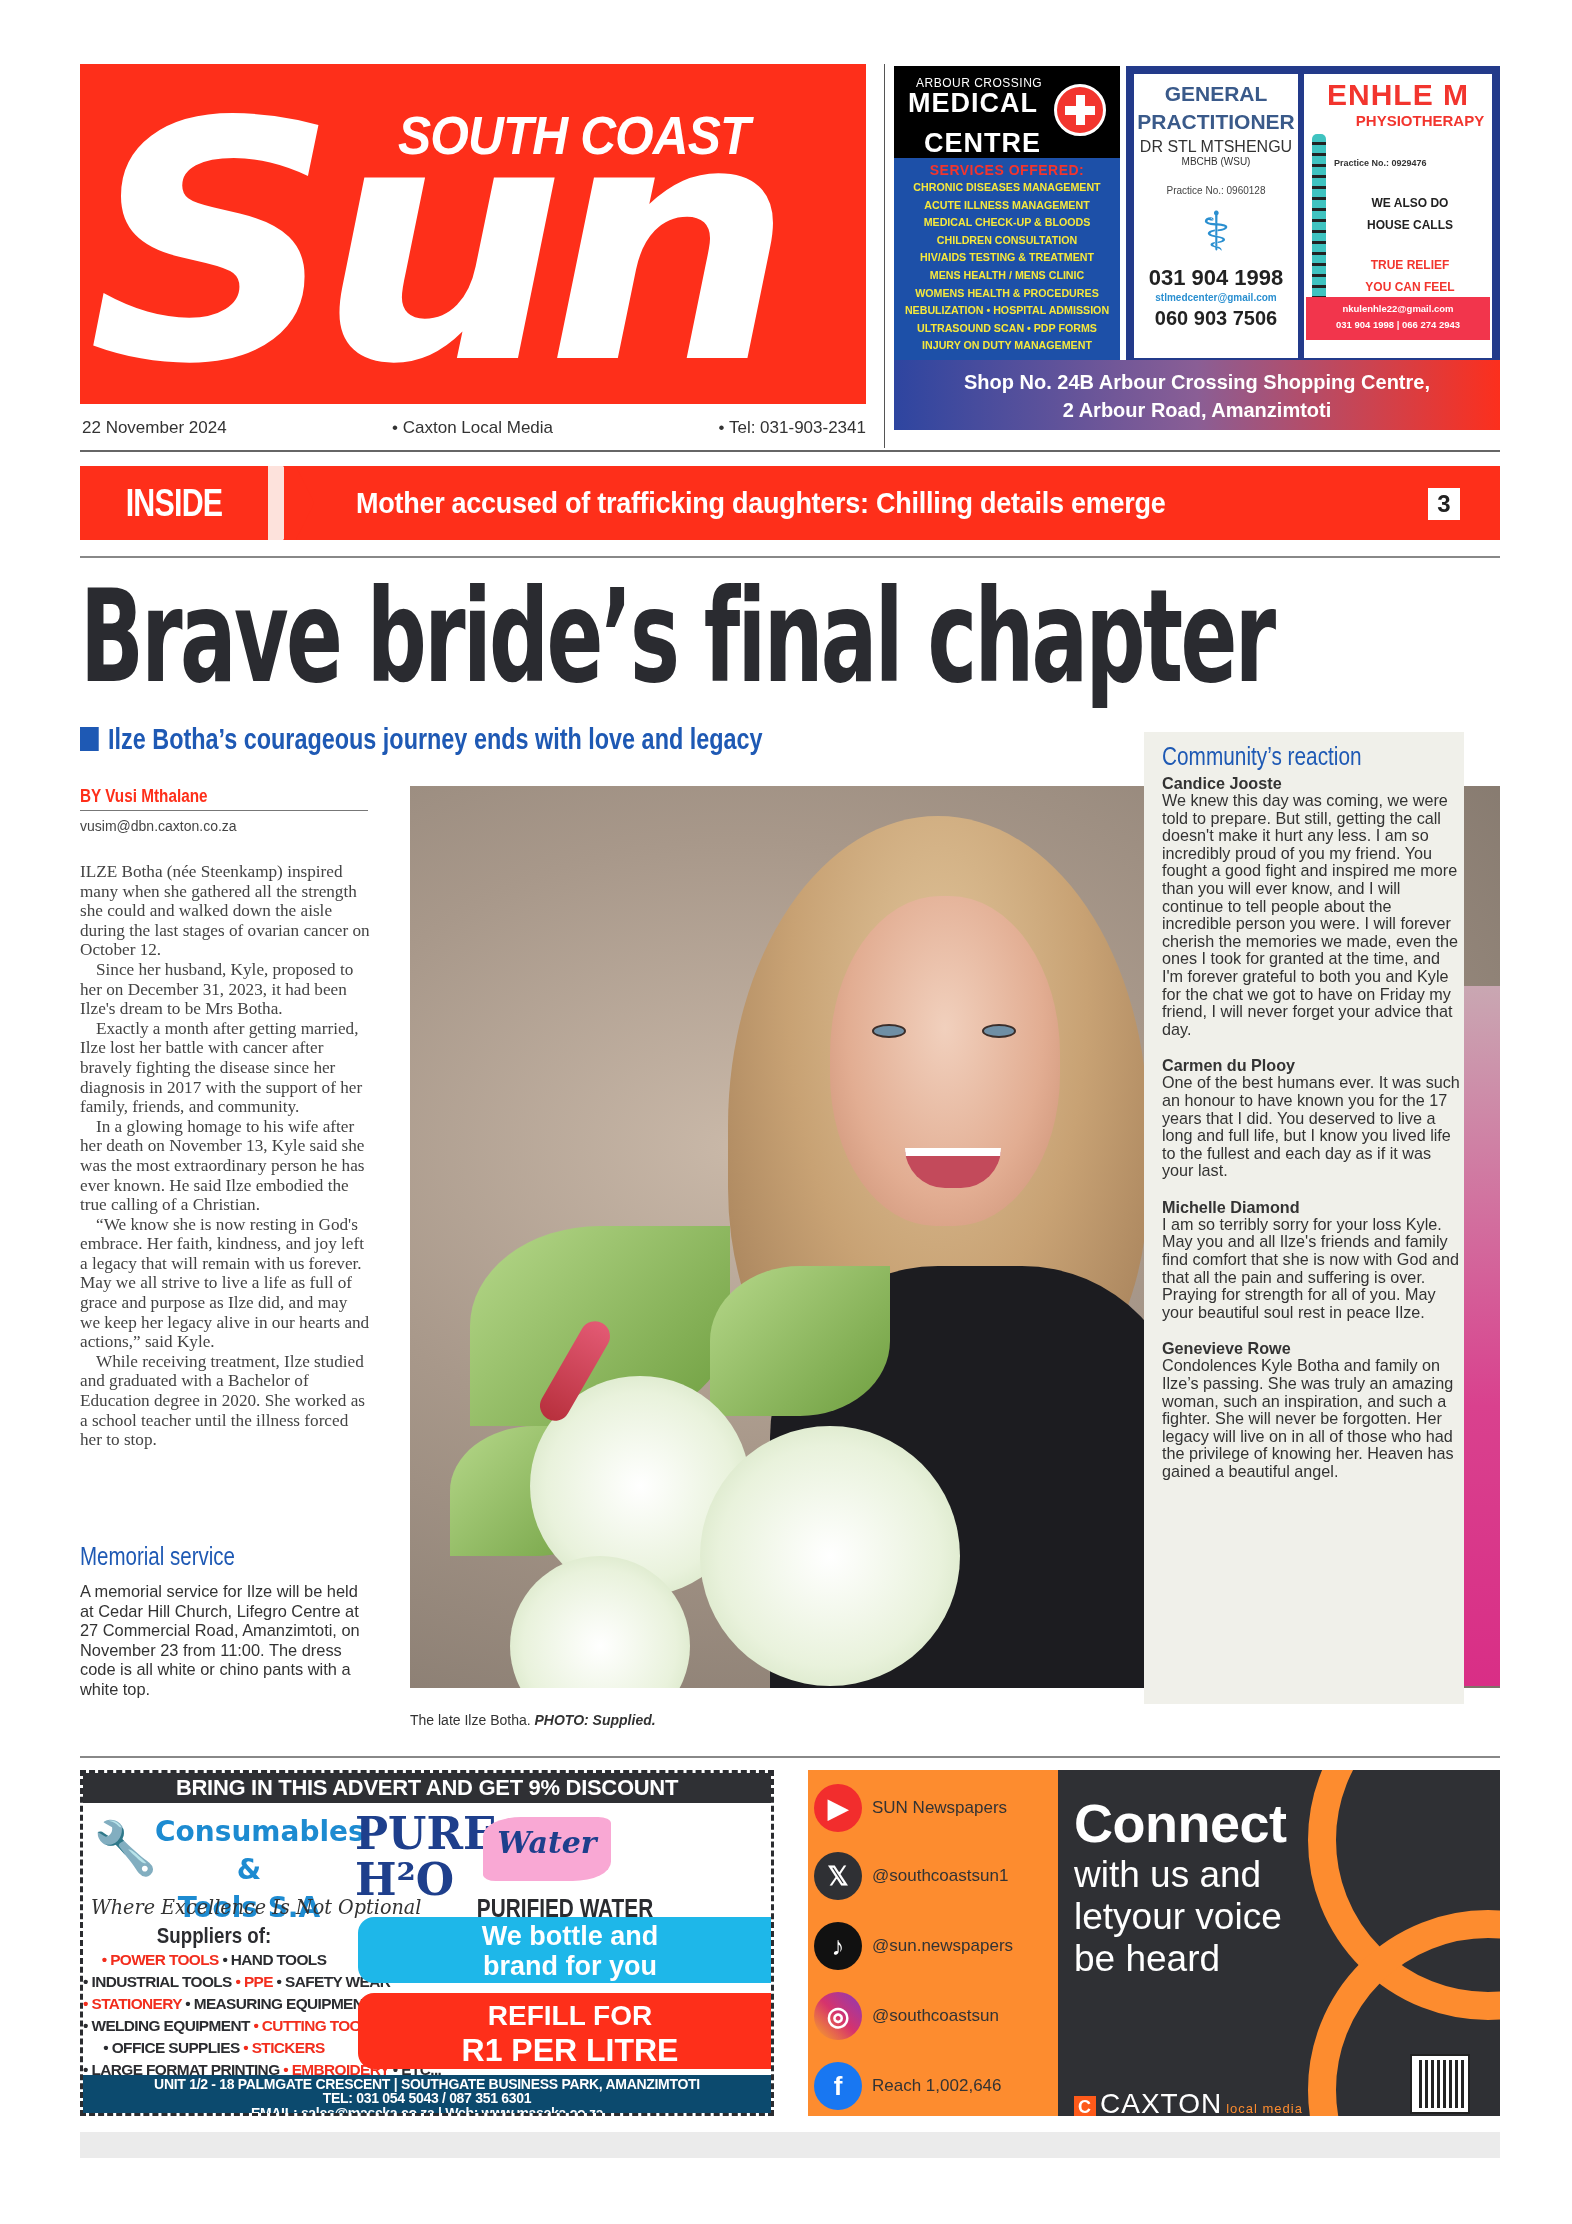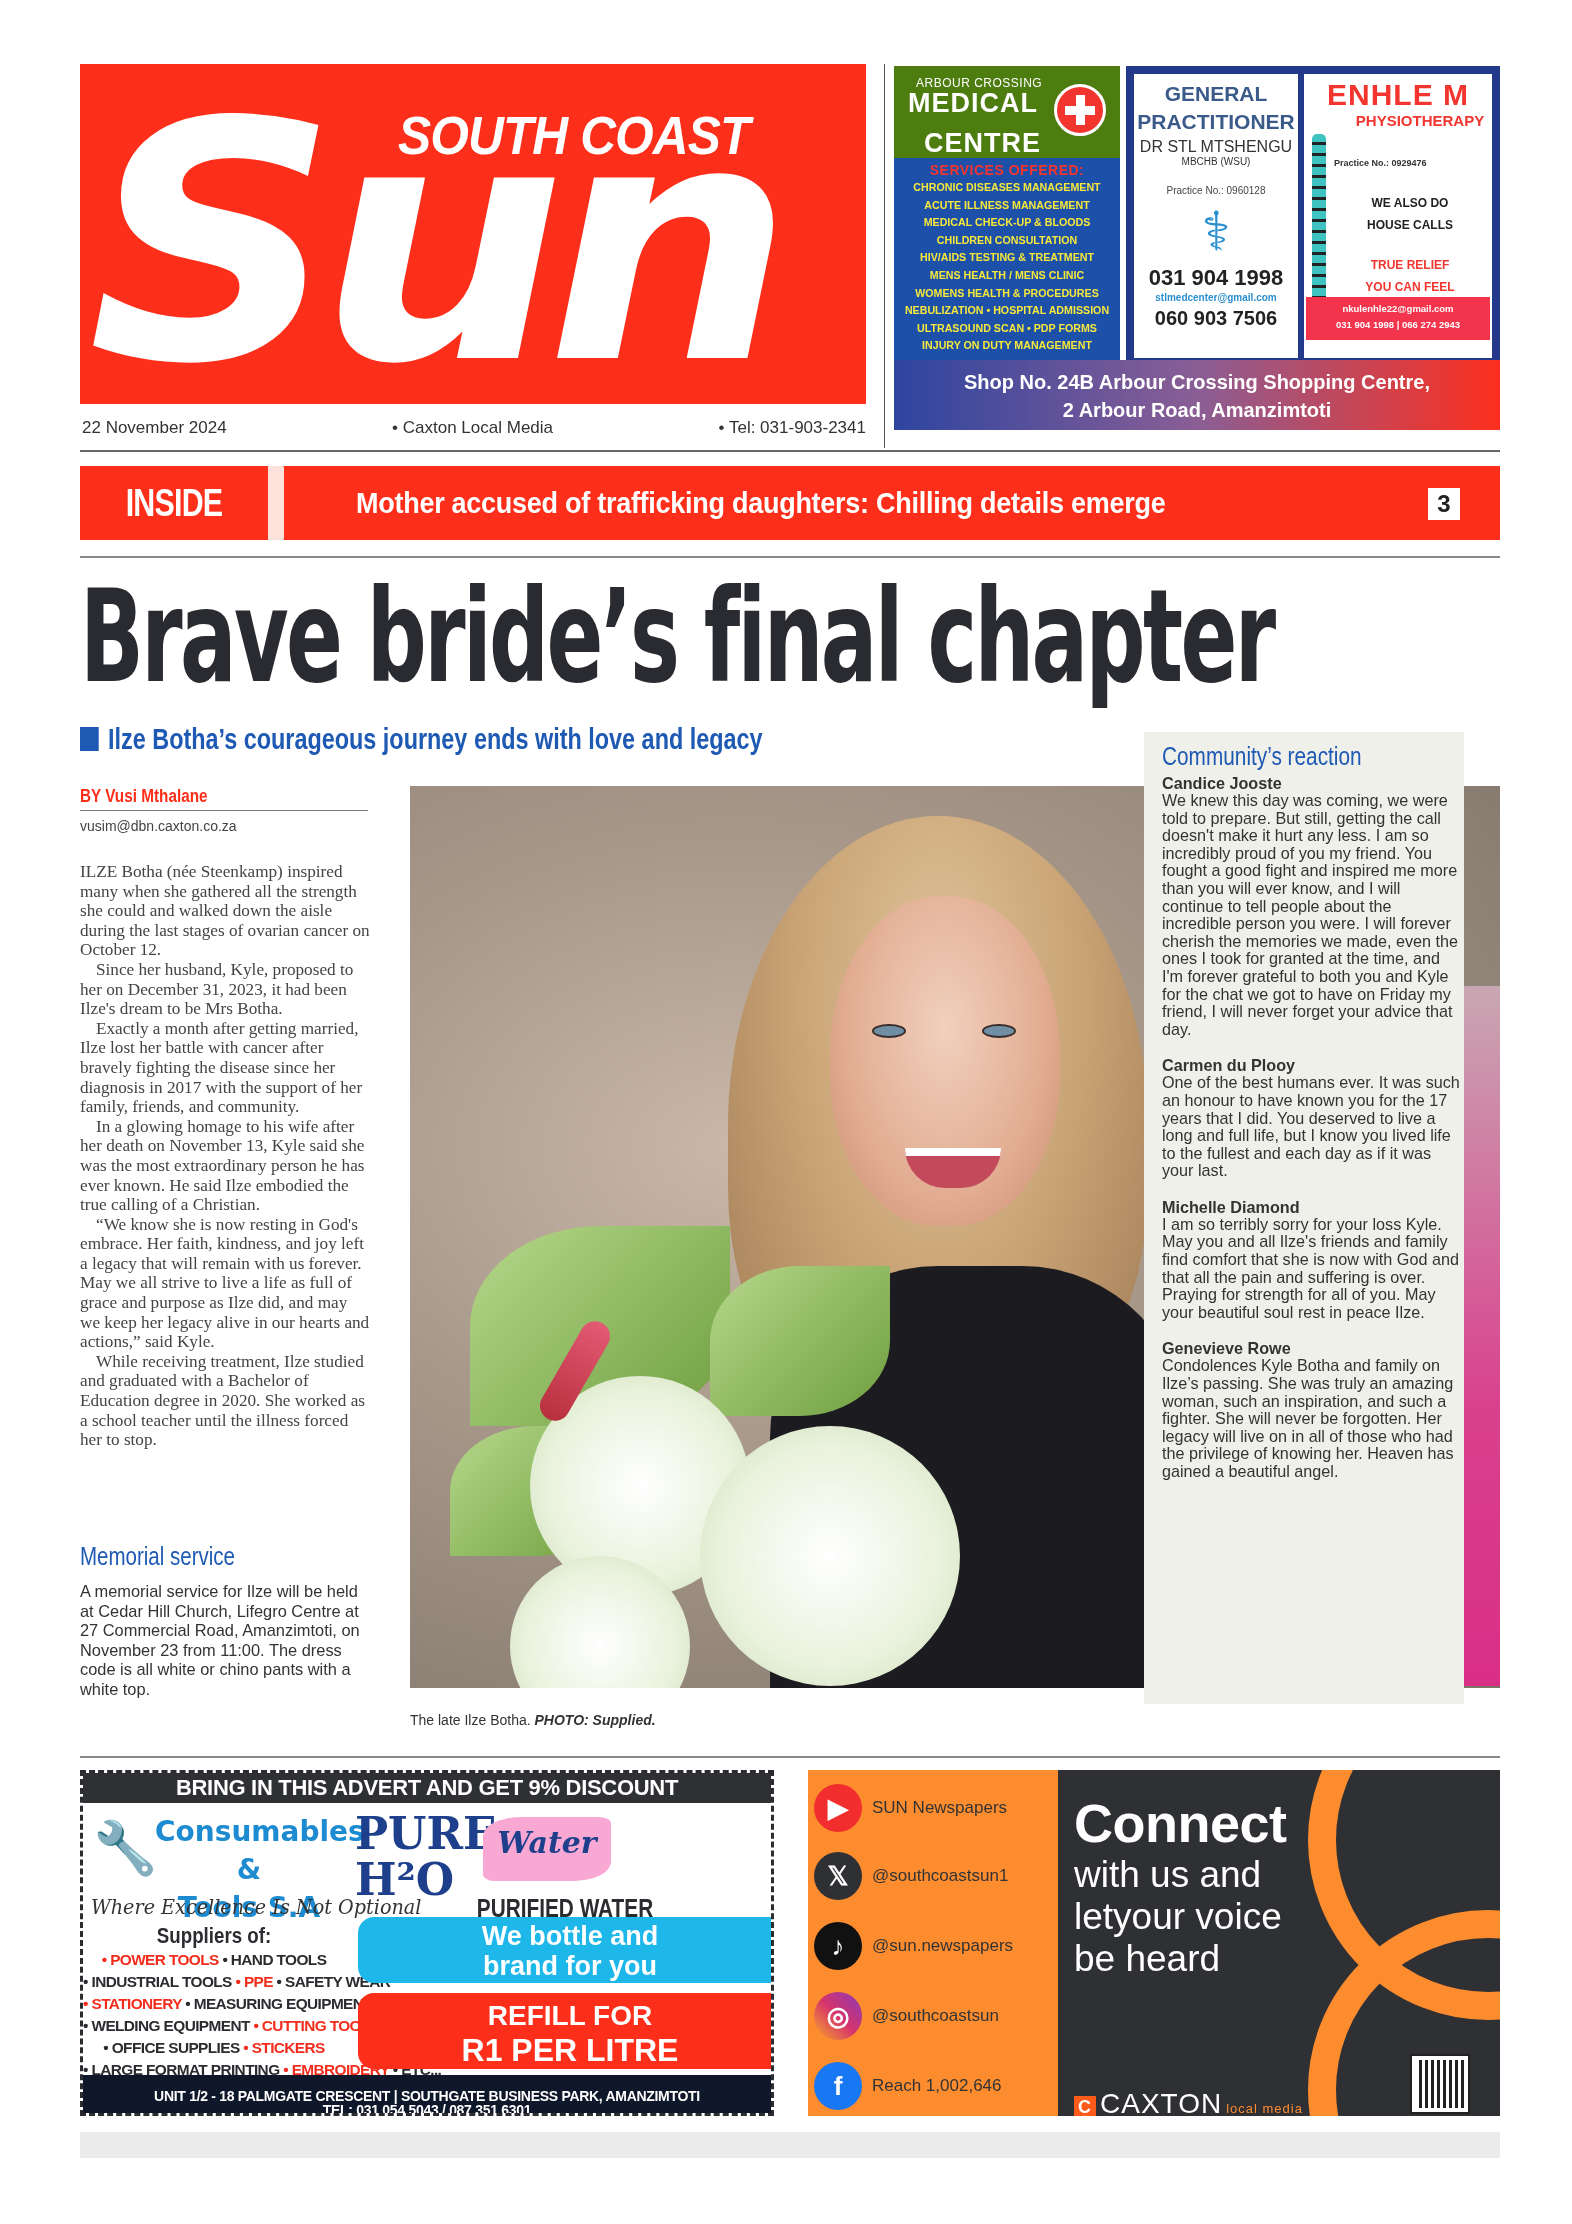--- a/index.html
+++ b/index.html
@@ -17,21 +17,21 @@
     font-family: "DejaVu Sans", sans-serif; }
 
   .dateline { left: 82px; top: 418px; width: 784px; font-family: "Liberation Sans", sans-serif; font-size: 17px;
     color: #333; display: flex; justify-content: space-between; }
   .vrule { left: 884px; top: 64px; width: 1px; height: 384px; background: #555; }
   .hrule-top { left: 80px; top: 450px; width: 1420px; height: 2px; background: #666; }
 
   
   .medad { left: 894px; top: 66px; width: 606px; height: 302px; }
   .med-left { position: absolute; left: 0; top: 0; width: 226px; height: 294px; background: #1d50a8; }
-  .med-logo { position: absolute; left: 0; top: 0; width: 226px; height: 92px; background: #4d7c0f; }
+  .med-logo { position: absolute; left: 0; top: 0; width: 226px; height: 92px; background: #000000; }
   .med-logo .l1 { position: absolute; left: 22px; top: 10px; color: #fff; font-size: 12px; letter-spacing: 0.5px; }
   .med-logo .l2 { position: absolute; left: 14px; top: 22px; color: #fff; font-size: 27px; font-weight: 700; letter-spacing: 1px; }
   .med-logo .l3 { position: absolute; left: 30px; top: 50px; color: #fff; font-size: 27px; font-weight: 700; letter-spacing: 1px; margin-top: 12px; }
   .med-cross { position: absolute; left: 160px; top: 18px; width: 52px; height: 52px; border-radius: 50%; background: #f2352e; border: 3px solid #fff; }
   .med-cross::before { content: ""; position: absolute; left: 19px; top: 8px; width: 9px; height: 30px; background: #fff; }
   .med-cross::after { content: ""; position: absolute; left: 8px; top: 19px; width: 30px; height: 9px; background: #fff; }
   .med-services { position: absolute; left: 0; top: 96px; width: 226px; text-align: center; }
   .med-services .ttl { color: #f2352e; font-weight: 700; font-size: 14px; line-height: 16px; letter-spacing: 0.5px; }
   .med-services .svc { color: #f6e83c; font-weight: 700; font-size: 11.6px; line-height: 17.6px; transform: scaleX(0.92); white-space: nowrap; }
 
@@ -130,22 +130,22 @@
   .toolsad .tag { position: absolute; left: 8px; top: 122px; color: #333; font-style: italic; font-size: 20px; font-family: "DejaVu Serif", serif; white-space: nowrap; transform: scaleX(0.96); transform-origin: left; }
   .toolsad .sup { position: absolute; left: 0; top: 150px; width: 262px; text-align: center; font-weight: 700; font-size: 22px; color: #2b2c30; transform: scaleX(0.85); }
   .toolsad .list { position: absolute; left: 0; top: 176px; width: 262px; text-align: center; font-weight: 700; font-size: 15.4px; line-height: 22px; color: #2b2c30; letter-spacing: -0.6px; white-space: nowrap; }
   .toolsad .list .r { color: #f22d1d; }
   .toolsad .pure { position: absolute; left: 272px; top: 38px; color: #1e3f8c; font-family: "DejaVu Serif", serif; font-weight: 700; font-size: 44px; line-height: 46px; }
   .toolsad .water { position: absolute; left: 400px; top: 44px; width: 128px; height: 64px; background: #f9a8d4; border-radius: 30% 10% 30% 10%; color: #1e3f8c; font-style: italic; font-weight: 700; font-size: 30px; text-align: center; line-height: 52px; font-family: "DejaVu Serif", serif; }
   .toolsad .pw { position: absolute; left: 270px; top: 120px; width: 424px; text-align: center; font-weight: 700; font-size: 26px; color: #2b2c30; transform: scaleX(0.8); }
   .toolsad .blue { position: absolute; left: 275px; top: 144px; width: 424px; height: 66px; background: #1eb7e9; border-radius: 16px 0 0 16px; color: #fff; text-align: center; font-weight: 700; font-size: 27px; line-height: 30px; padding-top: 4px; }
   .toolsad .red { position: absolute; left: 275px; top: 220px; width: 424px; height: 76px; background: #fe2f1a; border-radius: 16px 0 0 16px; color: #fff; text-align: center; font-weight: 700; font-size: 28px; line-height: 34px; padding-top: 6px; }
   .toolsad .red .big { font-size: 32px; }
-  .toolsad .bottom { position: absolute; left: 0; top: 302px; width: 100%; height: 44px; background: #0f172a; color: #fff; text-align: center;
-    font-weight: 700; font-size: 14px; line-height: 14.4px; padding-top: 14px; letter-spacing: -0.3px; }
+  .toolsad .bottom { position: absolute; left: 0; top: 302px; width: 100%; height: 44px; background: #0c4a6e; color: #fff; text-align: center;
+    font-weight: 700; font-size: 14px; line-height: 14.4px; padding-top: 2px; letter-spacing: -0.3px; }
 
   
   .social { left: 808px; top: 1770px; width: 692px; height: 346px; background: #2f3034; overflow: hidden; }
   .social .orange { position: absolute; left: 0; top: 0; width: 250px; height: 346px; background: #fd8c2f; }
   .social .row { position: absolute; left: 6px; display: flex; align-items: center; gap: 10px; }
   .social .ico { width: 48px; height: 48px; border-radius: 50%; display: flex; align-items: center; justify-content: center; color: #fff; font-weight: 700; font-size: 26px; }
   .social .handle { color: #333; font-size: 17px; }
   .social .connect { position: absolute; left: 266px; top: 22px; color: #fff; font-weight: 700; font-size: 54px; letter-spacing: -0.5px; }
   .social .sub { position: absolute; left: 266px; top: 84px; color: #fff; font-size: 37px; line-height: 42px; }
   .social .ring1 { position: absolute; left: 500px; top: -110px; width: 360px; height: 360px; border-radius: 50%; border: 28px solid #fd8c2f; }

